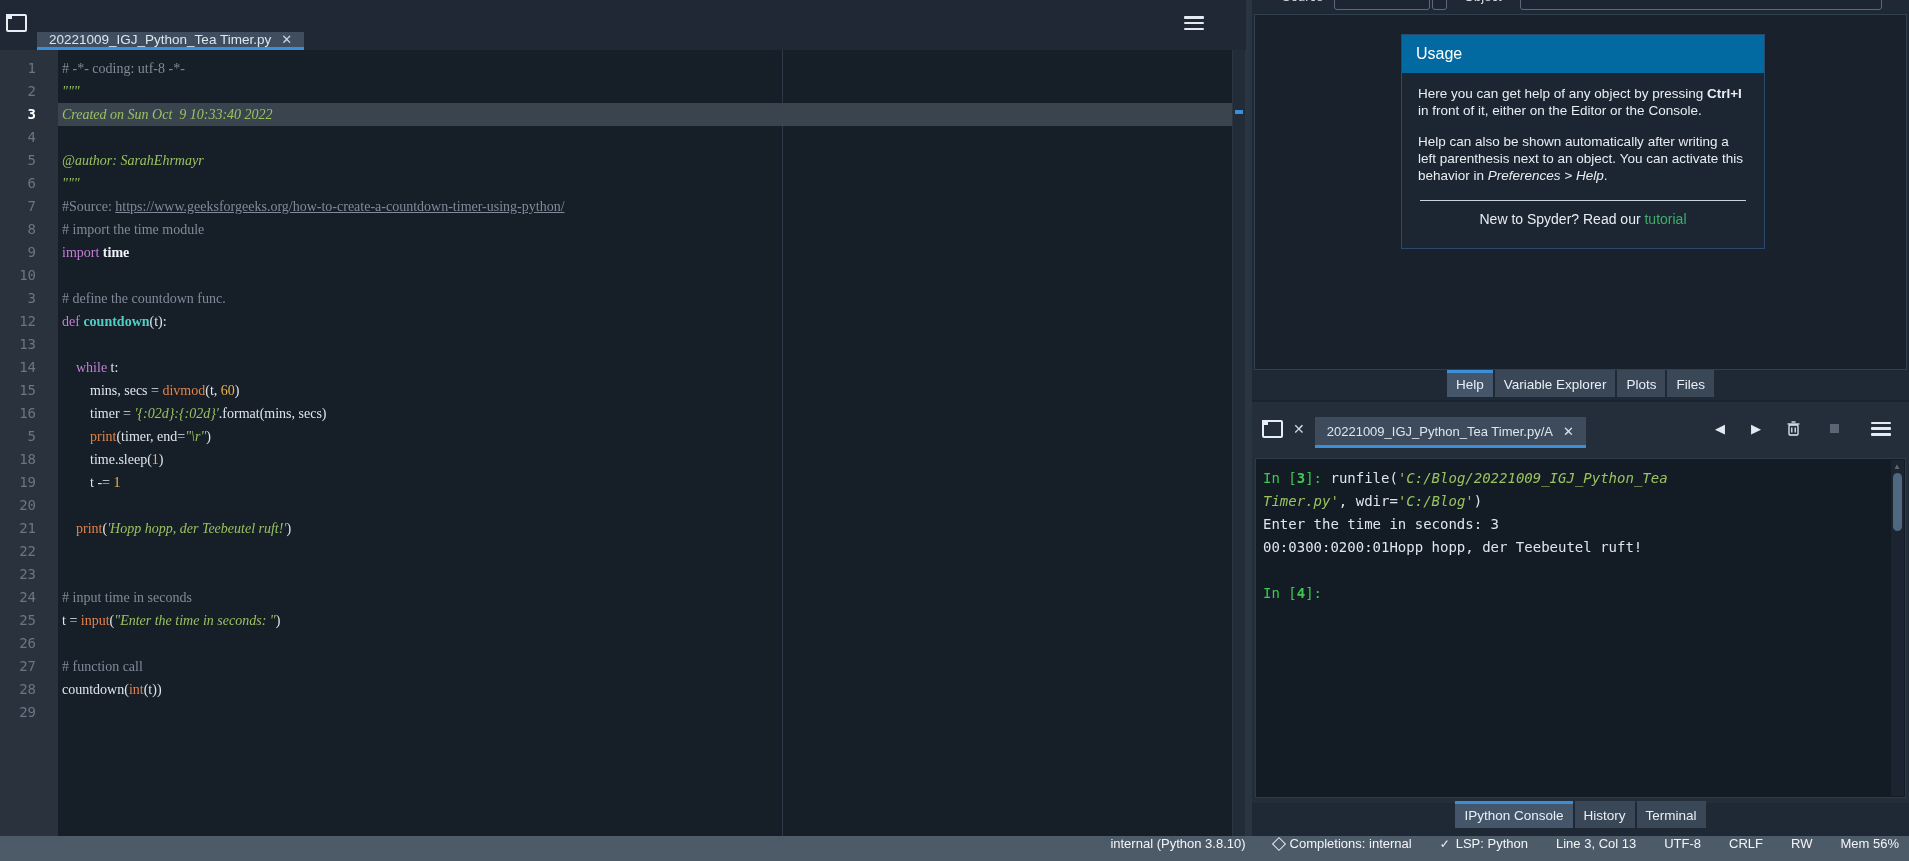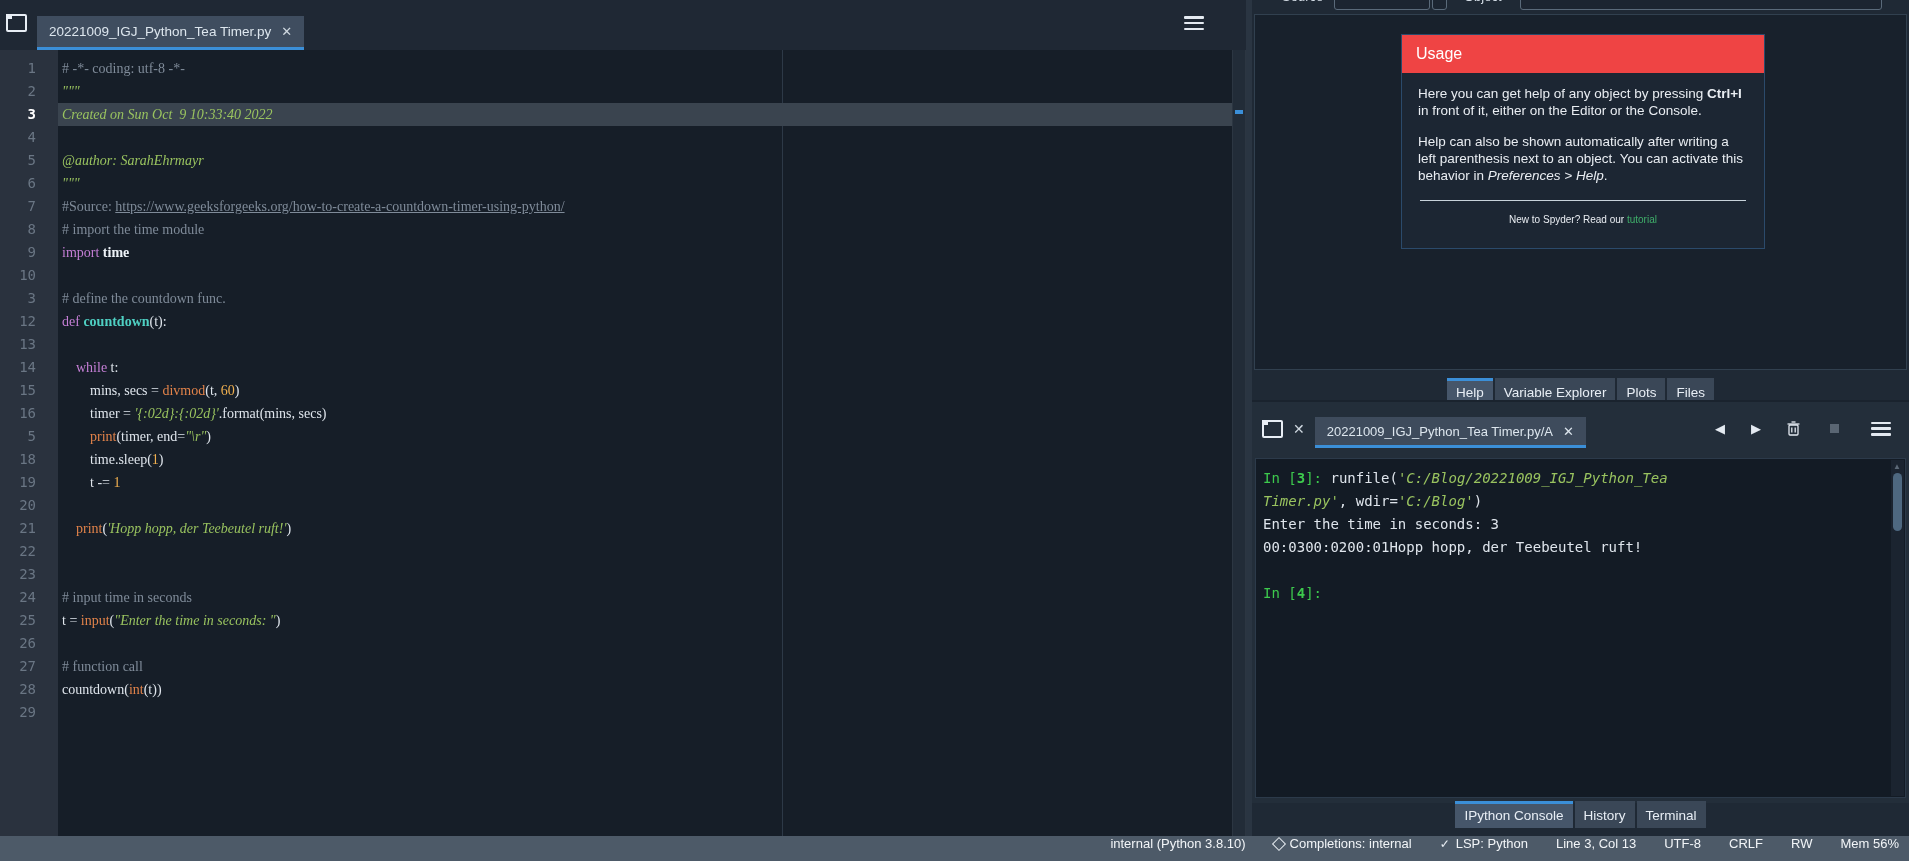--- a/index.html
+++ b/index.html
@@ -5,21 +5,21 @@
   html,body{margin:0;padding:0;background:#1f2935;}
   body{width:1909px;height:861px;overflow:hidden;font-family:"Liberation Sans",sans-serif;
        -webkit-font-smoothing:antialiased;position:relative;}
 
   
   .editor-panel{position:absolute;left:0;top:0;width:1246px;height:836px;background:#1f2834;}
   .splitter-v{position:absolute;left:1246px;top:0;width:6px;height:836px;background:#2a3542;}
   .editor-tabbar{position:absolute;left:0;top:0;right:0;height:50px;background:#1f2834;display:flex;align-items:flex-end;}
   .browse-icon{position:relative;width:17px;height:14px;border:2px solid #e8eef5;border-radius:2px;margin:0 0 18px 6px;}
   .browse-icon::after{content:"";position:absolute;left:-2px;top:-2px;width:6px;height:5px;background:#e8eef5;}
-  .etab{height:34px;margin-left:10px;background:#3f4d5f;display:flex;align-items:center;gap:10px;
+  .etab{height:18px;margin-left:10px;background:#3f4d5f;display:flex;align-items:center;gap:10px;
         padding:0 12px;color:#dde6ee;font-size:13.5px;border-bottom:3px solid #3b8fd8;box-sizing:border-box;}
   .etab .close{color:#cfd8e0;font-size:13px;cursor:default;}
   .hamburger{position:absolute;right:42px;top:16px;width:20px;height:14px;display:flex;flex-direction:column;justify-content:space-between;}
   .hamburger i{display:block;height:2.5px;background:#e4eaf1;border-radius:1px;}
 
   .editor-body{position:absolute;left:0;top:50px;right:0;bottom:0;background:#161e28;}
   .gutter-bg{position:absolute;left:0;top:0;width:58px;bottom:0;background:#2a323e;}
   .ruler{position:absolute;left:782px;top:0;bottom:0;width:1px;background:#2d3947;}
   .code-lines{position:absolute;left:0;top:7px;right:14px;}
   .line{display:flex;height:23px;line-height:23px;font-size:14px;}
@@ -42,33 +42,33 @@
   .right-col{position:absolute;left:1252px;top:0;width:657px;height:836px;background:#1f2935;}
 
   
   .help-toolbar{position:absolute;left:0;top:0;right:0;height:13px;overflow:hidden;}
   .help-toolbar .lbl{position:absolute;top:-11px;color:#d4dde6;font-size:13px;}
   .help-toolbar .box{position:absolute;top:-16px;height:26px;background:#1c2531;border:1px solid #5a6a7a;border-radius:3px;box-sizing:border-box;color:#d4dde6;font-size:12px;padding:4px 6px;}
 
   .help-frame{position:absolute;left:2px;top:14px;width:653px;height:356px;background:#18212c;
               border:1px solid #31404f;box-sizing:border-box;}
   .usage-card{position:absolute;left:146px;top:19px;width:364px;background:#1c2633;border:1px solid #2b4a6b;box-sizing:border-box;}
-  .usage-head{background:#ef4444;color:#ffffff;font-size:16px;padding:10px 14px;}
+  .usage-head{background:#0369a1;color:#ffffff;font-size:16px;padding:10px 14px;}
   .usage-body{padding:12px 16px 14px 16px;color:#e9edf2;font-size:13.5px;line-height:17px;}
   .usage-body p{margin:0 0 14px 0;}
   .usage-body .kbd{font-weight:bold;}
   .usage-body .em{font-style:italic;}
   .usage-hr{border:none;border-top:1px solid #c7d2da;margin:16px 2px 10px 2px;}
-  .usage-foot{text-align:center;color:#e9edf2;font-size:10px;padding-bottom:6px;}
+  .usage-foot{text-align:center;color:#e9edf2;font-size:14px;padding-bottom:6px;}
   .usage-foot a{color:#3fae6a;text-decoration:none;}
 
   .tabrow{position:absolute;left:0;right:0;display:flex;justify-content:center;gap:2px;}
   .btab{background:#3a4757;color:#e8eef5;font-size:13.5px;padding:4px 9px 5px 9px;border-top:3px solid transparent;}
   .btab.active{background:#46566a;border-top:3px solid #3b8fd8;}
-  .help-tabs{top:378px;align-items:center;}
+  .help-tabs{top:370px;align-items:center;}
   .console-tabs{top:801px;}
 
   
   .console-panel{position:absolute;left:0;top:400px;right:0;height:401px;background:#232e3a;border-top:2px solid #1a232e;}
   .console-header{position:absolute;left:0;top:0;right:0;height:53px;display:flex;align-items:center;padding:0 18px 0 10px;box-sizing:border-box;}
   .console-header .browse-icon{margin:0 10px 0 0;}
   .xbtn{color:#cfd8e0;font-size:14px;margin-right:10px;}
   .ctab{height:31px;background:#3e4b5c;display:flex;align-items:center;gap:10px;padding:0 12px;
         color:#dde6ee;font-size:13px;border-bottom:3px solid #3b8fd8;box-sizing:border-box;margin-top:8px;}
   .chdr-spacer{flex:1;}

